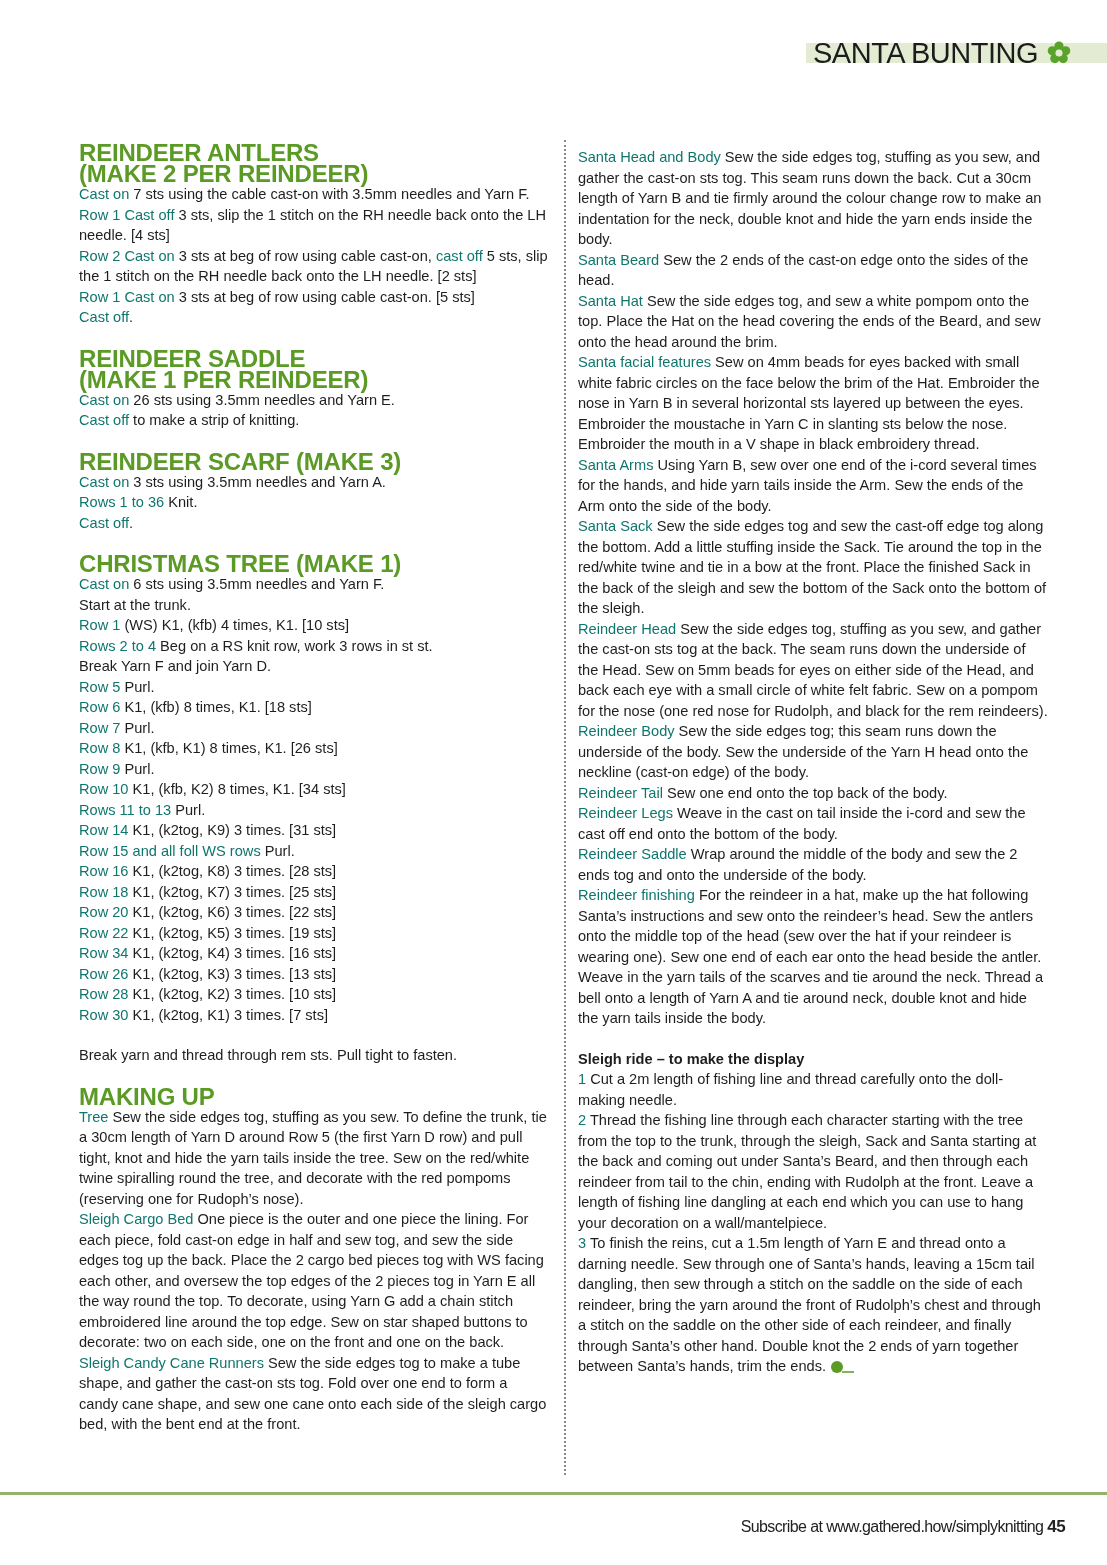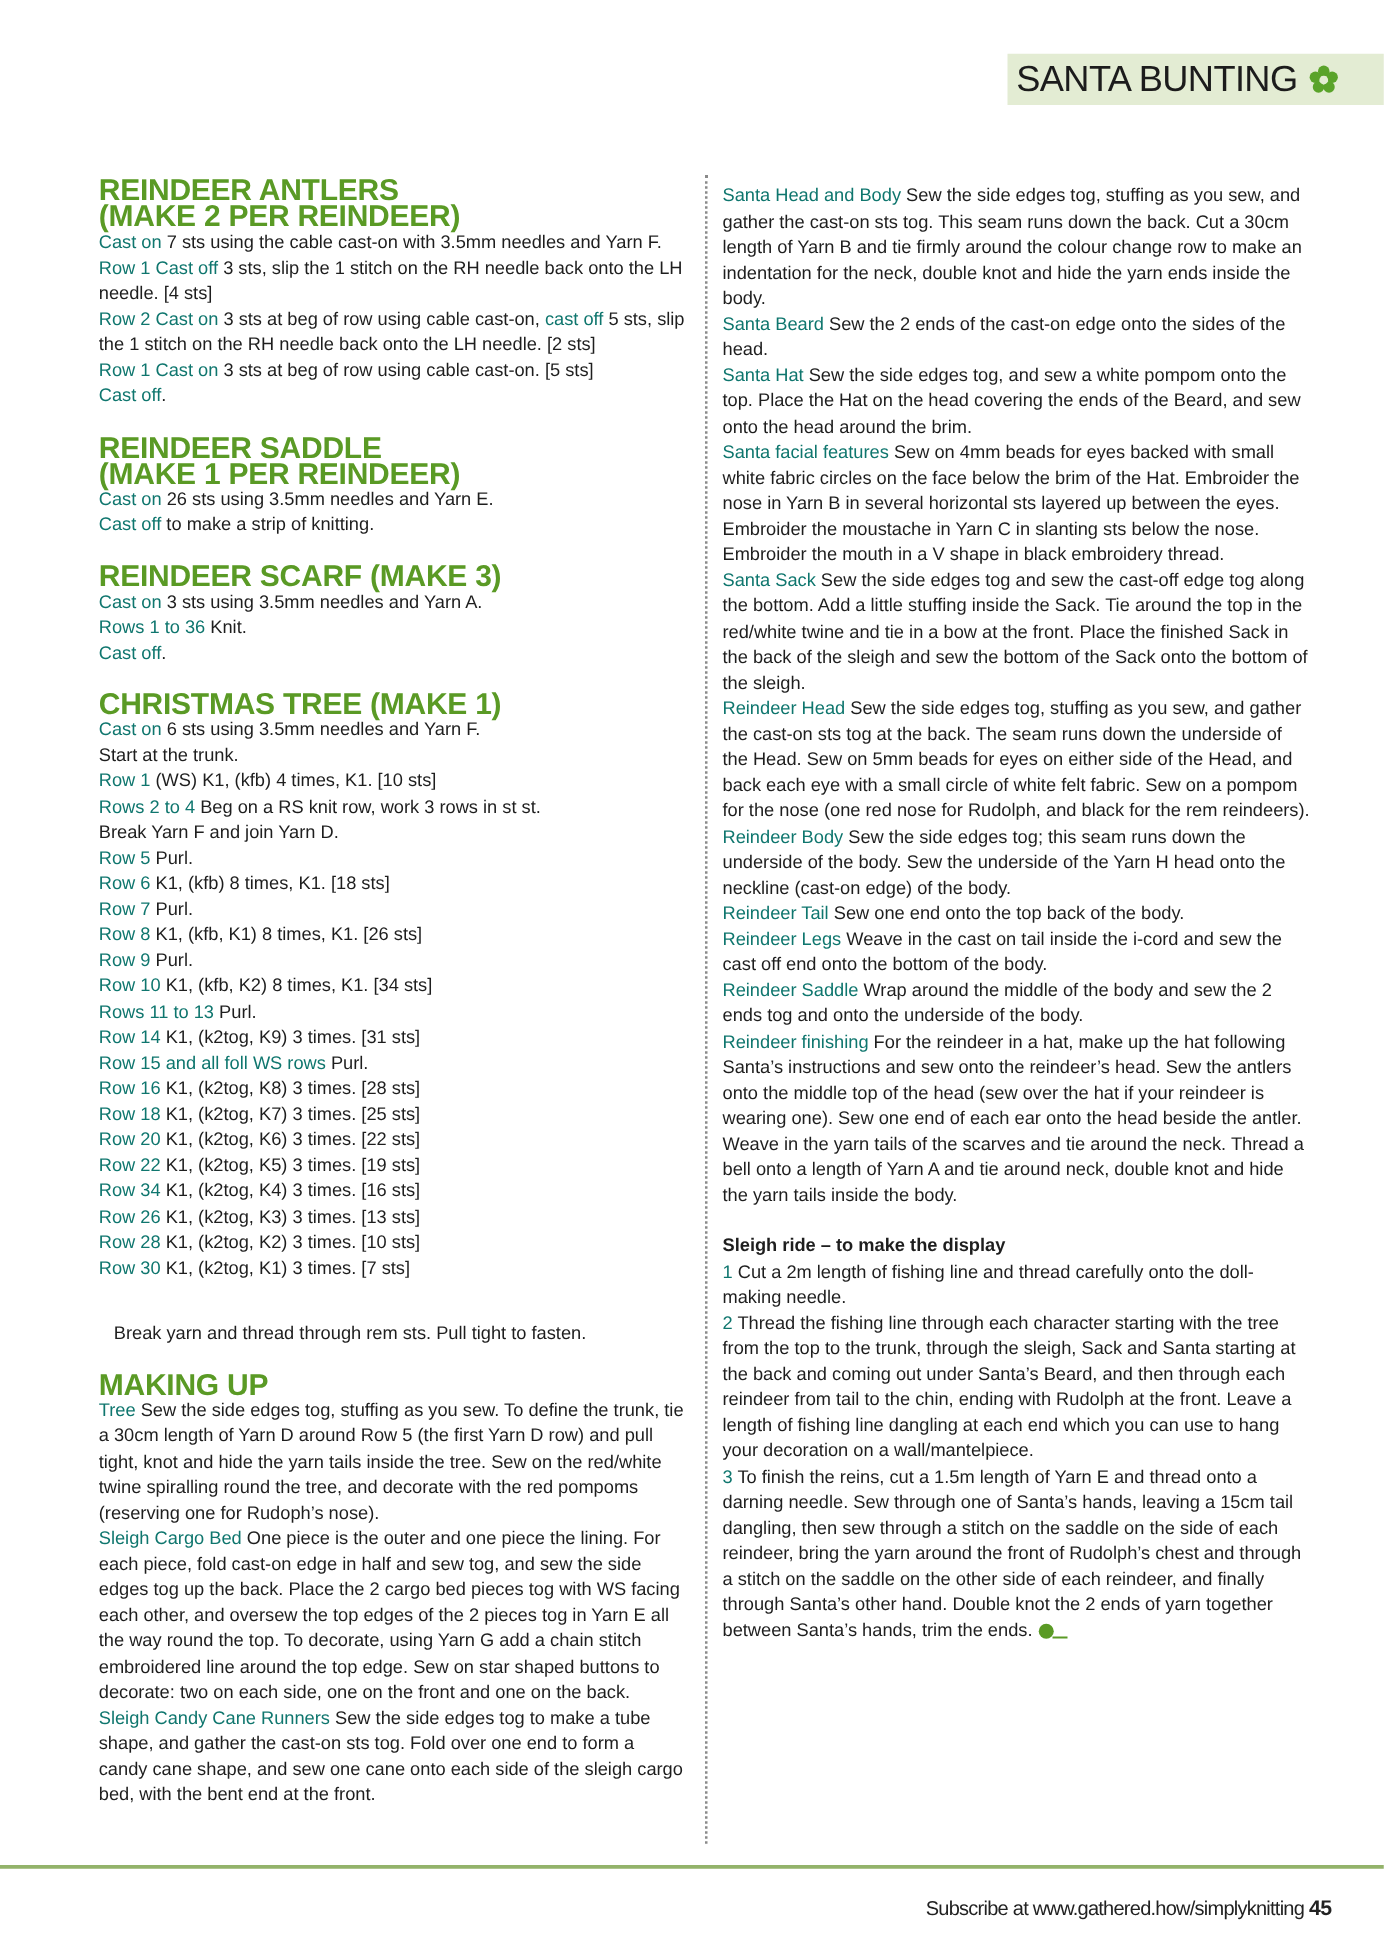--- a/index.html
+++ b/index.html
@@ -1,32 +1,32 @@
 <!DOCTYPE html>
 <html><head>
 <meta charset="utf-8">
 <style>
   html, body { margin: 0; padding: 0; background: #ffffff; }
   body { width: 1107px; height: 1565px; position: relative; overflow: hidden;
          font-family: "Liberation Sans", sans-serif; color: #1e1e1e; }
-  .header-tab { position: absolute; left: 806px; top: 43px; width: 301px; height: 41px;
+  .header-tab { position: absolute; left: 806px; top: 43px; width: 301px; height: 20px;
                 background: #e3ecd3; display: flex; align-items: center; }
   .header-title { font-family: "Liberation Sans", sans-serif; font-size: 29px; letter-spacing: -0.5px;
                   color: #1c1c1c; margin-left: 7px; font-weight: normal; line-height: 32px; }
   .header-icon { margin-left: 8px; width: 26px; height: 26px; display: inline-block; }
   .col { position: absolute; top: 142px; font-size: 14.6px; line-height: 20.5px; }
   .col-left { left: 79px; width: 470px; }
   .col-right { left: 578px; width: 470px; top: 147px; }
   .divider { position: absolute; left: 564px; top: 140px; width: 0; height: 1335px;
              border-left: 2px dotted #8a8a8a; }
   h2 { font-family: "Liberation Sans", sans-serif; color: #5a9a25; font-weight: bold;
        font-size: 24px; line-height: 21px; margin: 0; letter-spacing: -0.2px; }
   h2.sec { margin-top: 20px; }
   .line { margin: 0; white-space: normal; }
-  .para { margin: 12px; }
+  .para { margin: 0; }
   b { font-weight: normal; color: #0f766e; }
   .gap { height: 20px; }
   .subhead { font-weight: bold; margin-top: 20px; }
   .footer-rule { position: absolute; left: 0; top: 1492px; width: 1107px; height: 3px; background: #93b36a; }
   .footer { position: absolute; right: 42px; top: 1517px; font-size: 16px; letter-spacing: -0.6px;
             font-family: "Liberation Sans Narrow", "Liberation Sans", sans-serif; color: #222; }
   .footer .pg { font-weight: bold; margin-left: 4px; font-size: 17px; }
   .end-icon { display: inline-block; vertical-align: middle; margin-left: 4px; }
 </style>
 </head>
@@ -122,20 +122,21 @@
 </div>
 
 <div class="divider"></div>
 
 <div class="col col-right">
   <div id="right-paras">
       <p class="line"><b>Santa Head and Body</b> Sew the side edges tog, stuffing as you sew, and gather the cast-on sts tog. This seam runs down the back. Cut a 30cm length of Yarn B and tie firmly around the colour change row to make an indentation for the neck, double knot and hide the yarn ends inside the body.</p>
       <p class="line"><b>Santa Beard</b> Sew the 2 ends of the cast-on edge onto the sides of the head.</p>
       <p class="line"><b>Santa Hat</b> Sew the side edges tog, and sew a white pompom onto the top.  Place the Hat on the head covering the ends of the Beard, and sew onto the head around the brim.</p>
       <p class="line"><b>Santa facial features</b> Sew on 4mm beads for eyes backed with small white fabric circles on the face below the brim of the Hat. Embroider the nose in Yarn B in several horizontal sts layered up between the eyes. Embroider the moustache in Yarn C in slanting sts below the nose. Embroider the mouth in a V shape in black embroidery thread.</p>
+      <p class="line"><b>Santa Arms</b> Using Yarn B, sew over one end of the i-cord several times for the hands, and hide yarn tails inside the Arm. Sew the ends of the Arm onto the side of the body.</p>
       <p class="line"><b>Santa Sack</b> Sew the side edges tog and sew the cast-off edge tog along the bottom. Add a little stuffing inside the Sack. Tie around the top in the red/white twine and tie in a bow at the front. Place the finished Sack in the back of the sleigh and sew the bottom of the Sack onto the bottom of the sleigh.</p>
       <p class="line"><b>Reindeer Head</b> Sew the side edges tog, stuffing as you sew, and gather the cast-on sts tog at the back. The seam runs down the underside of the Head.  Sew on 5mm beads for eyes on either side of the Head, and back each eye with a small circle of white felt fabric. Sew on a pompom for the nose (one red nose for Rudolph, and black for the rem reindeers).</p>
       <p class="line"><b>Reindeer Body</b> Sew the side edges tog; this seam runs down the underside of the body.  Sew the underside of the Yarn H head onto the neckline (cast-on edge) of the body.</p>
       <p class="line"><b>Reindeer Tail</b>  Sew one end onto the top back of the body.</p>
       <p class="line"><b>Reindeer Legs</b> Weave in the cast on tail inside the i-cord and sew the cast off end onto the bottom of the body.</p>
       <p class="line"><b>Reindeer Saddle</b> Wrap around the middle of the body and sew the 2 ends tog and onto the underside of the body.</p>
       <p class="line"><b>Reindeer finishing</b> For the reindeer in a hat, make up the hat following Santa’s instructions and sew onto the reindeer’s head. Sew the antlers onto the middle top of the head (sew over the hat if your reindeer is wearing one). Sew one end of each ear onto the head beside the antler. Weave in the yarn tails of the scarves and tie around the neck. Thread a bell onto a length of Yarn A and tie around neck, double knot and hide the yarn tails inside the body.</p>
     </div>
   <div class="subhead">Sleigh ride – to make the display</div>
   <div id="sleigh-steps">

